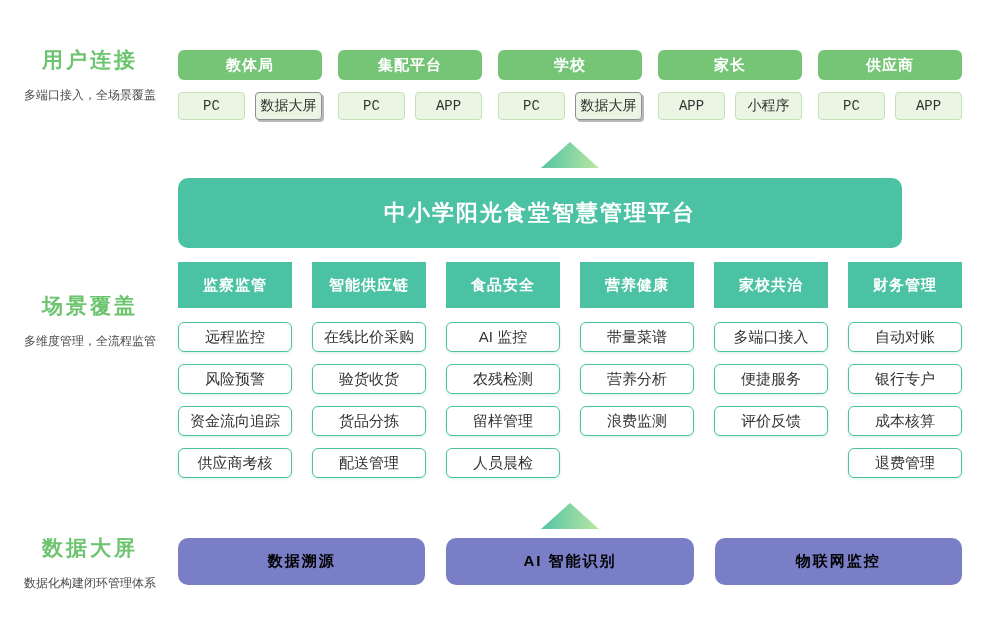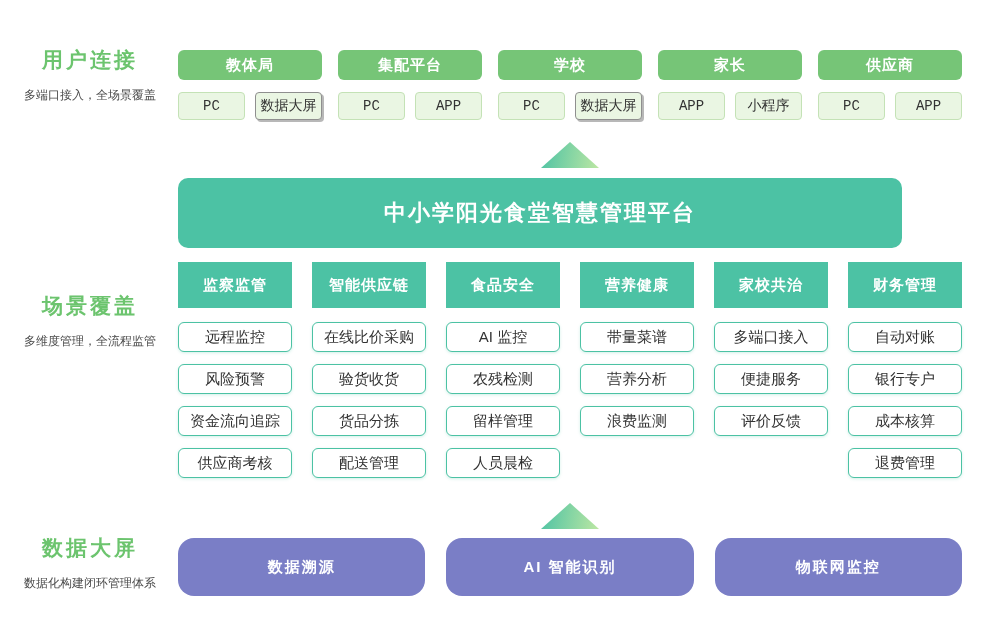--- a/index.html
+++ b/index.html
@@ -43,21 +43,21 @@
   .module-col { flex: 1; }
   .module-head { height: 46px; border-radius: 0; background: var(--teal, #4cc2a4); color: #fff;
     font-size: 15px; font-weight: bold; display: flex; align-items: center; justify-content: center;
     margin-bottom: 14px; letter-spacing: 1px; }
   .module-item { height: 30px; border-radius: 6px; background: #ffffff; border: 1px solid var(--teal, #4cc2a4);
     color: #333; font-size: 15px; display: flex; align-items: center; justify-content: center;
     margin-bottom: 12px; box-shadow: 0 1px 3px rgba(76,194,164,0.25); white-space: nowrap; }
 
   
   .tech-row { top: 538px; gap: 21px; }
-  .tech-banner { flex: 1; height: 58px; border-radius: 16px; background: var(--purple, #7a7ec6); color: #ffffff;
+  .tech-banner { flex: 1; height: 47px; border-radius: 10px; background: var(--purple, #7a7ec6); color: #000000;
     font-size: 15px; font-weight: bold; display: flex; align-items: center; justify-content: center; letter-spacing: 2px; }
 </style>
 </head>
 <body>
 
 <div class="canvas">
 
   <div class="side-label" style="top:46px">
     <div class="side-title">用户连接</div>
     <div class="side-sub">多端口接入，全场景覆盖</div>

